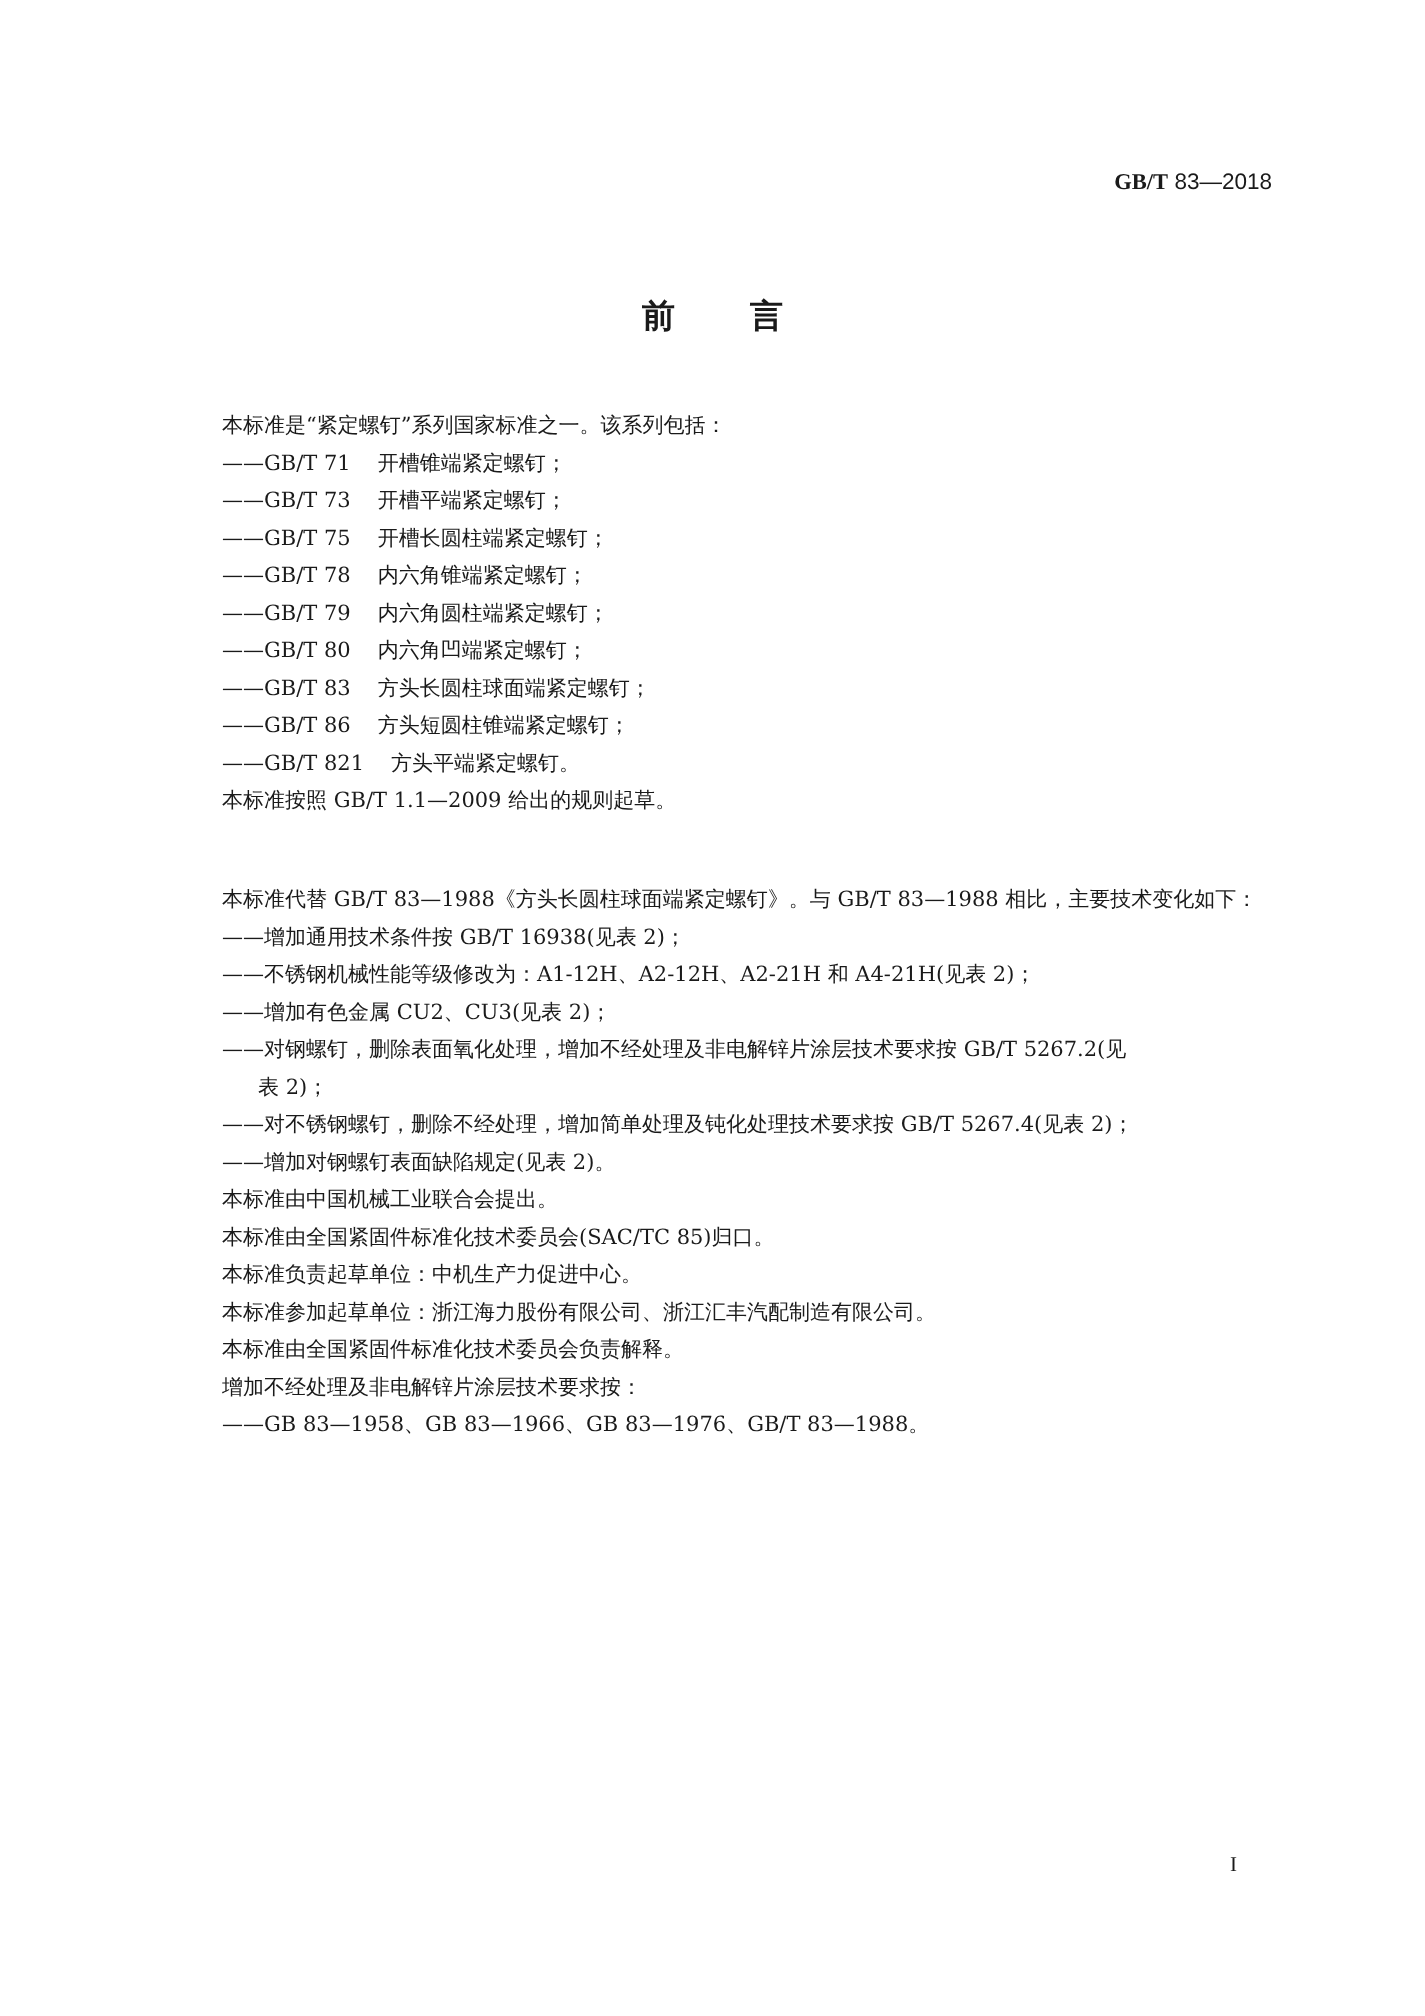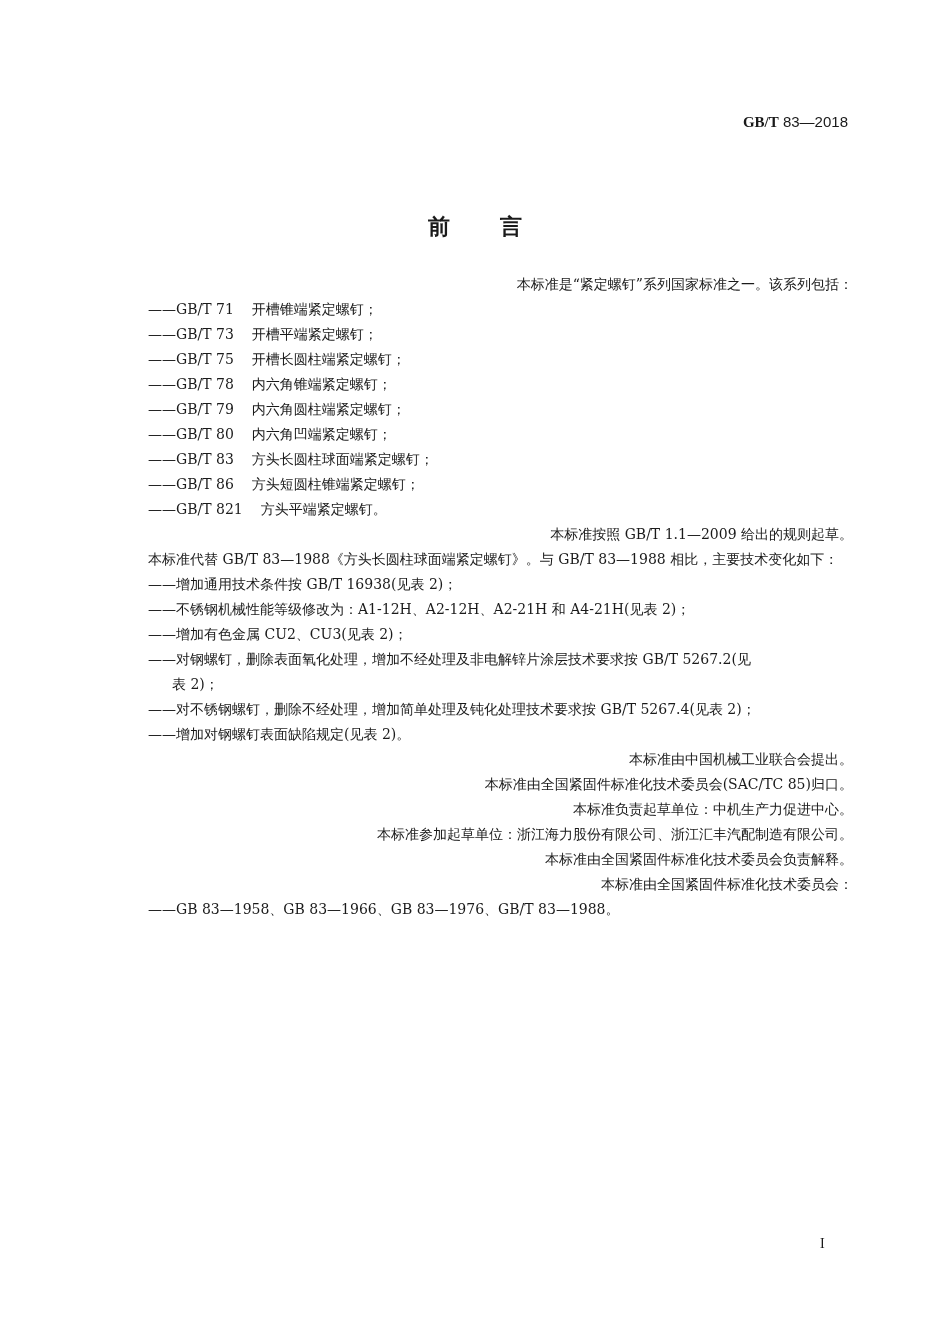--- a/index.html
+++ b/index.html
@@ -1,30 +1,30 @@
 <!DOCTYPE html>
 <html><head>
 <meta charset="utf-8">
 <style>
   html, body { margin: 0; padding: 0; background: #ffffff; }
   body { width: 950px; height: 1344px; position: relative; overflow: hidden;
          font-family: "DejaVu Serif", "Liberation Serif", serif; color: #1a1a1a; }
   .doc-code { position: absolute; top: 113px; right: 102px; font-size: 15px;
               font-family: "Liberation Sans", "DejaVu Sans", sans-serif; }
   .doc-code b { font-family: "Liberation Serif", serif; font-weight: bold; }
-  .title { position: absolute; top: 212px; left: 0; width: 950px; text-align: center;
+  .title { position: absolute; top: 196px; left: 0; width: 950px; text-align: center;
            font-size: 22px; font-weight: bold; letter-spacing: 50px;
            font-family: "DejaVu Sans", sans-serif; padding-left: 50px; box-sizing: border-box; }
   .body { position: absolute; top: 272px; left: 108px; width: 745px; }
   .line { font-size: 14px; line-height: 25px; height: 25px; white-space: nowrap; }
-  .para { padding-left: 40px; text-align: right; }
+  .para { padding-left: 40px; }
   .item { padding-left: 40px; }
   .item-wrap { padding-left: 40px; white-space: normal; height: auto; }
   .item-wrap .cont { display: block; padding-left: 24px; }
-  .wrap-para { padding-left: 0; text-indent: 40px; white-space: normal; height: auto; }
+  .wrap-para { padding-left: 0; text-indent: 40px; white-space: normal; height: auto; margin-top: 41px; }
   .gap { display: inline-block; width: 18px; }
   .page-num { position: absolute; top: 1236px; left: 820px; font-size: 14px;
               font-family: "Liberation Serif", serif; }
 </style>
 </head>
 <body>
 
 <div class="doc-code">
   <b>GB/T</b>
   <span>83—2018</span>
@@ -62,17 +62,17 @@
     </div>
     <div class="line item">——对不锈钢螺钉，删除不经处理，增加简单处理及钝化处理技术要求按 GB/T 5267.4(见表 2)；</div>
     <div class="line item">——增加对钢螺钉表面缺陷规定(见表 2)。</div>
   </div>
 
   <div class="line para">本标准由中国机械工业联合会提出。</div>
   <div class="line para">本标准由全国紧固件标准化技术委员会(SAC/TC 85)归口。</div>
   <div class="line para">本标准负责起草单位：中机生产力促进中心。</div>
   <div class="line para">本标准参加起草单位：浙江海力股份有限公司、浙江汇丰汽配制造有限公司。</div>
   <div class="line para">本标准由全国紧固件标准化技术委员会负责解释。</div>
-  <div class="line para">本标准由全国紧固件标准化技术委员会：</div>
+  <div class="line para">增加不经处理及非电解锌片涂层技术要求按：</div>
   <div class="line item">——GB 83—1958、GB 83—1966、GB 83—1976、GB/T 83—1988。</div>
 </div>
 
 <div class="page-num">I</div>
 
 </body></html>

